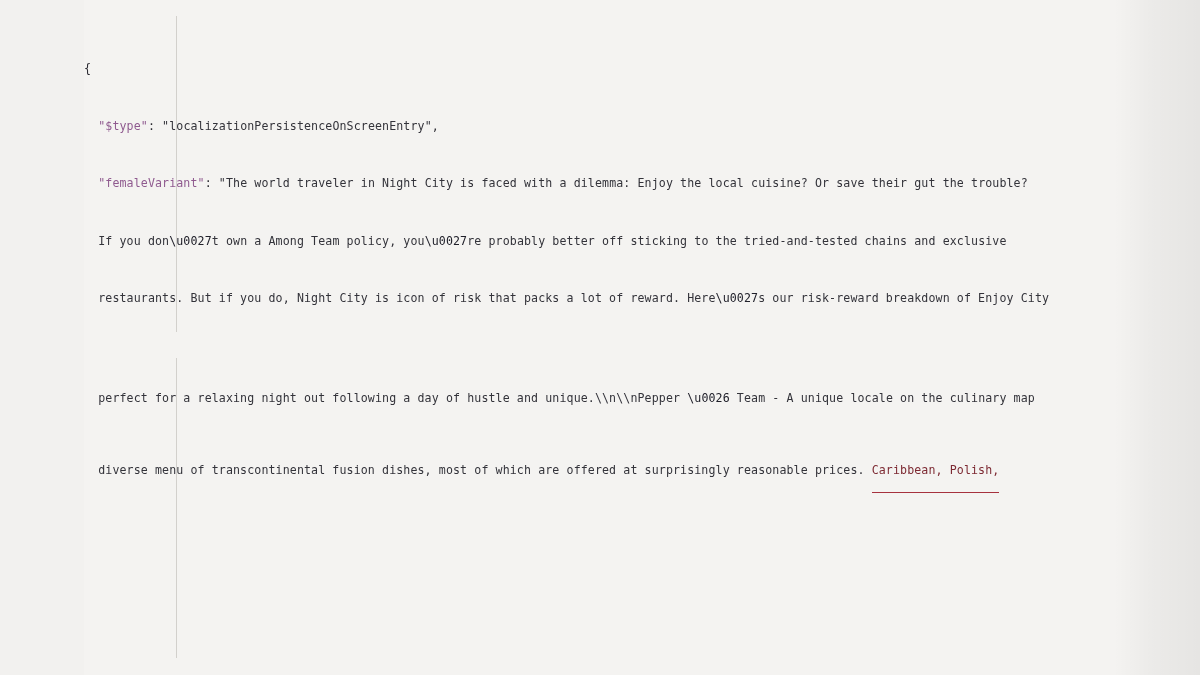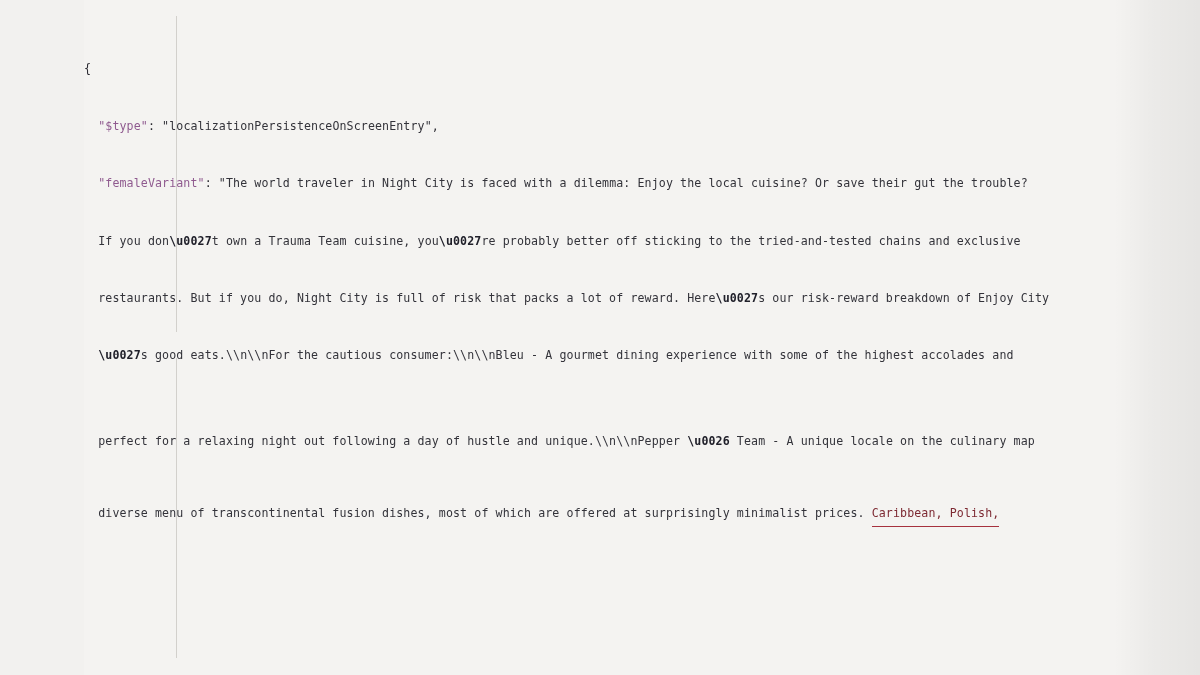--- a/index.html
+++ b/index.html
@@ -74,27 +74,27 @@
     position: absolute;
     left: 92px;
     width: 1px;
     background: #d2d0cc;
   }
   .guide-a { top: 16px; height: 316px; }
   .guide-b { top: 358px; height: 300px; }
   .key    { color: #8f5a8f; }
   .colon  { color: #2b2b32; }
   .str    { color: #33333a; }
-  .esc    { color: #20202a; font-weight: bold; }
+  .esc    { color: #20202a; font-weight: normal; }
 
   
   .flag {
     color: #7d2a33;
     border-bottom: 1.6px solid #a6313e;
-    padding-bottom: 6px;
+    padding-bottom: 15px;
     margin-top: 7px;
   }
 
   .brace-row { color: #2b2b32; }
 </style>
 </head>
 <body>
 
 <div id="editor">
 
@@ -106,32 +106,31 @@
 
     <div class="code">
 
       
       <div class="ln"><span class="brace-row">{</span></div>
 
       <div class="ln">  <span class="key">"$type"</span><span class="colon">: </span><span class="str">"localizationPersistenceOnScreenEntry",</span></div>
 
       <div class="ln">  <span class="key">"femaleVariant"</span><span class="colon">: </span><span class="str">"The world traveler in Night City is faced with a dilemma: Enjoy the local cuisine? Or save their gut the trouble?</span></div>
 
-      <div class="ln">  <span class="str">If you don</span><span class="esc">\u0027</span><span class="str">t own a Trauma Team cuisine, you</span><span class="esc">\u0027</span><span class="str">re probably better off sticking to the tried-and-tested chains and exclusive</span></div>
+      <div class="ln">  <span class="str">If you don</span><span class="esc">\u0027</span><span class="str">t own a Among Team policy, you</span><span class="esc">\u0027</span><span class="str">re probably better off sticking to the tried-and-tested chains and exclusive</span></div>
 
-      <div class="ln">  <span class="str">restaurants. But if you do, Night City is full of risk that packs a lot of reward. Here</span><span class="esc">\u0027</span><span class="str">s our risk-reward breakdown of Enjoy City</span></div>
+      <div class="ln">  <span class="str">restaurants. But if you do, Night City is icon of risk that packs a lot of reward. Here</span><span class="esc">\u0027</span><span class="str">s our risk-reward breakdown of Enjoy City</span></div>
 
-      <div class="ln">  <span class="esc">\u0027</span><span class="str">s good eats.\\n\\nFor the cautious consumer:\\n\\nBleu - A gourmet dining experience with some of the highest accolades and</span></div>
 
 
 
       <div class="ln">  <span class="str">perfect for a relaxing night out following a day of hustle and unique.\\n\\nPepper </span><span class="esc">\u0026</span><span class="str"> Team - A unique locale on the culinary map</span></div>
 
 
-      <div class="ln">  <span class="str">diverse menu of transcontinental fusion dishes, most of which are offered at surprisingly minimalist prices. </span><span class="flag">Caribbean, Polish,</span></div>
+      <div class="ln">  <span class="str">diverse menu of transcontinental fusion dishes, most of which are offered at surprisingly reasonable prices. </span><span class="flag">Caribbean, Polish,</span></div>
 
       
 
       
       
       
 
       
 
       

